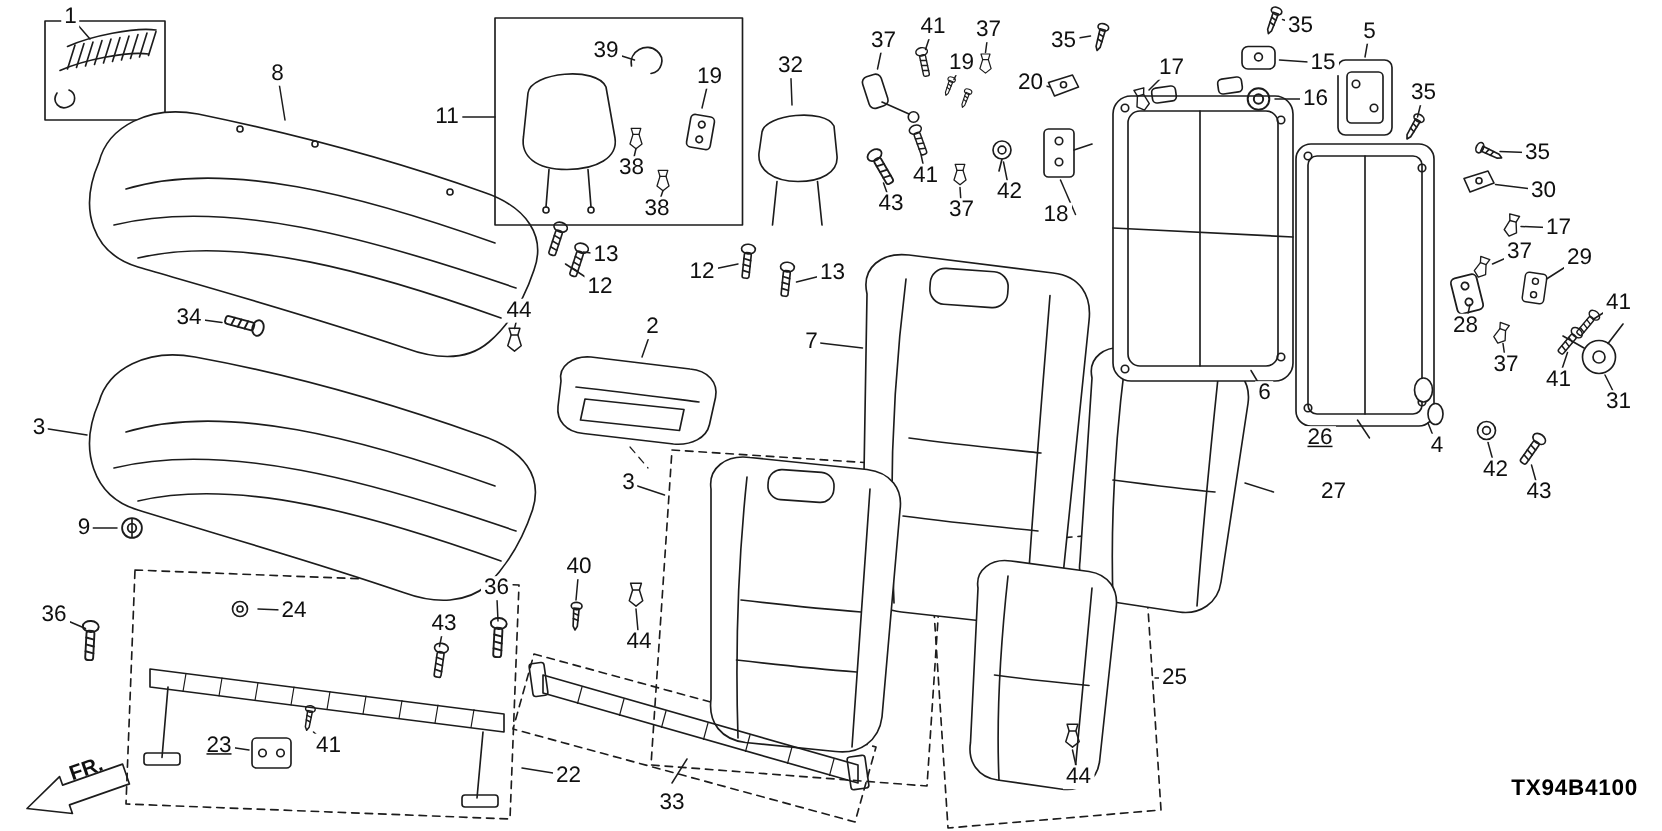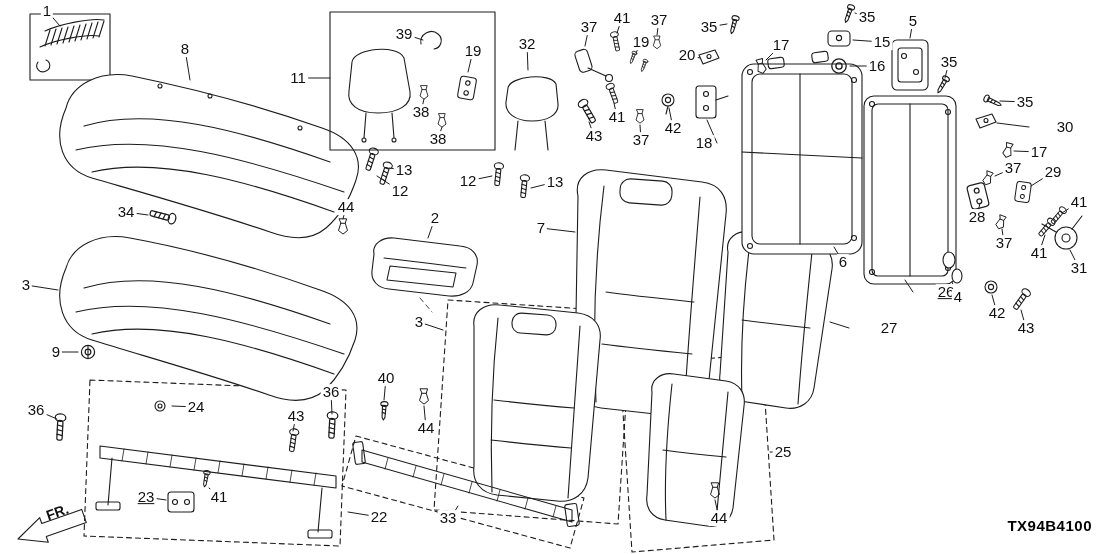--- a/index.html
+++ b/index.html
@@ -367,51 +367,51 @@
       <div class="part-label" style="left: 882px; top: 42px;">15</div>
       <div class="part-label" style="left: 913px; top: 21px;">5</div>
       <div class="part-label" style="left: 877px; top: 66px;">16</div>
       <div class="part-label" style="left: 949px; top: 62px;">35</div>
       <div class="part-label" style="left: 594px; top: 136px;">43</div>
       <div class="part-label" style="left: 617px; top: 117px;">41</div>
       <div class="part-label" style="left: 641px; top: 140px;">37</div>
       <div class="part-label" style="left: 673px; top: 128px;">42</div>
       <div class="part-label" style="left: 704px; top: 143px; text-align: center;">18</div>
       <div class="part-label" style="left: 1025px; top: 102px;">35</div>
-      <div class="part-label" style="left: 1029px; top: 127px; margin-left: 36px;">30</div>
+      <div class="part-label" style="left: 1029px; top: 127px;">30</div>
       <div class="part-label" style="left: 1039px; top: 152px;">17</div>
       <div class="part-label" style="left: 1013px; top: 168px;">37</div>
       <div class="part-label" style="left: 1053px; top: 172px;">29</div>
       <div class="part-label" style="left: 977px; top: 217px;">28</div>
       <div class="part-label" style="left: 1079px; top: 202px;">41</div>
       <div class="part-label" style="left: 843px; top: 262px;">6</div>
       <div class="part-label" style="left: 1004px; top: 243px;">37</div>
       <div class="part-label" style="left: 1039px; top: 253px;">41</div>
       <div class="part-label" style="left: 1079px; top: 268px;">31</div>
       <div class="part-label" style="left: 26px; top: 285px;">3</div>
-      <div class="part-label" style="left: 946px; top: 292px; text-decoration: underline;">26</div>
+      <div class="part-label" style="left: 880px; top: 292px; text-decoration: underline;">26</div>
       <div class="part-label" style="left: 958px; top: 297px;">4</div>
       <div class="part-label" style="left: 997px; top: 313px;">42</div>
       <div class="part-label" style="left: 1026px; top: 328px;">43</div>
       <div class="part-label" style="left: 889px; top: 328px;">27</div>
       <div class="part-label" style="left: 435px; top: 218px;">2</div>
       <div class="part-label" style="left: 541px; top: 228px;">7</div>
       <div class="part-label" style="left: 419px; top: 322px;">3</div>
       <div class="part-label" style="left: 126px; top: 212px;">34</div>
       <div class="part-label" style="left: 346px; top: 207px;">44</div>
       <div class="part-label" style="left: 56px; top: 352px;">9</div>
       <div class="part-label" style="left: 36px; top: 410px;">36</div>
       <div class="part-label" style="left: 196px; top: 407px;">24</div>
       <div class="part-label" style="left: 331px; top: 392px;">36</div>
       <div class="part-label" style="left: 386px; top: 378px;">40</div>
       <div class="part-label" style="left: 296px; top: 416px;">43</div>
       <div class="part-label" style="left: 426px; top: 428px;">44</div>
       <div class="part-label" style="left: 783px; top: 452px;">25</div>
       <div class="part-label" style="left: 146px; top: 497px; text-decoration: underline;">23</div>
       <div class="part-label" style="left: 219px; top: 497px;">41</div>
       <div class="part-label" style="left: 379px; top: 517px;">22</div>
-      <div class="part-label" style="left: 448px; top: 518px; text-align: right;">33</div>
+      <div class="part-label" style="left: 448px; top: 535px; text-align: right;">33</div>
       <div class="part-label" style="left: 719px; top: 518px;">44</div>
     </div>
 
   <div class="fr-label">FR.</div>
   <div class="diagram-code">TX94B4100</div>
 </div>
 
 </body></html>

